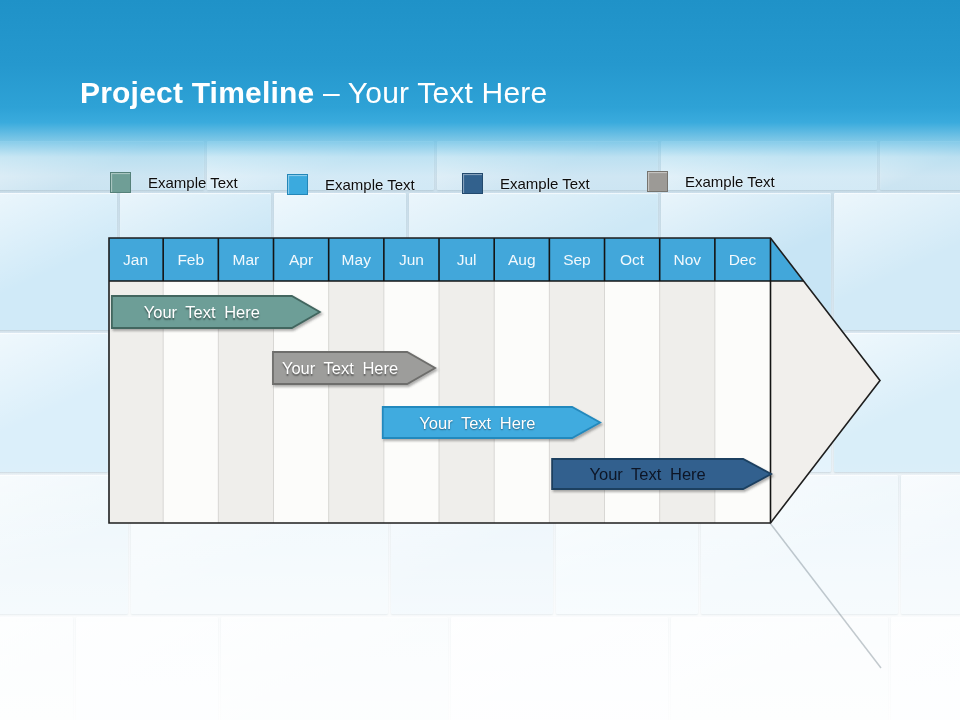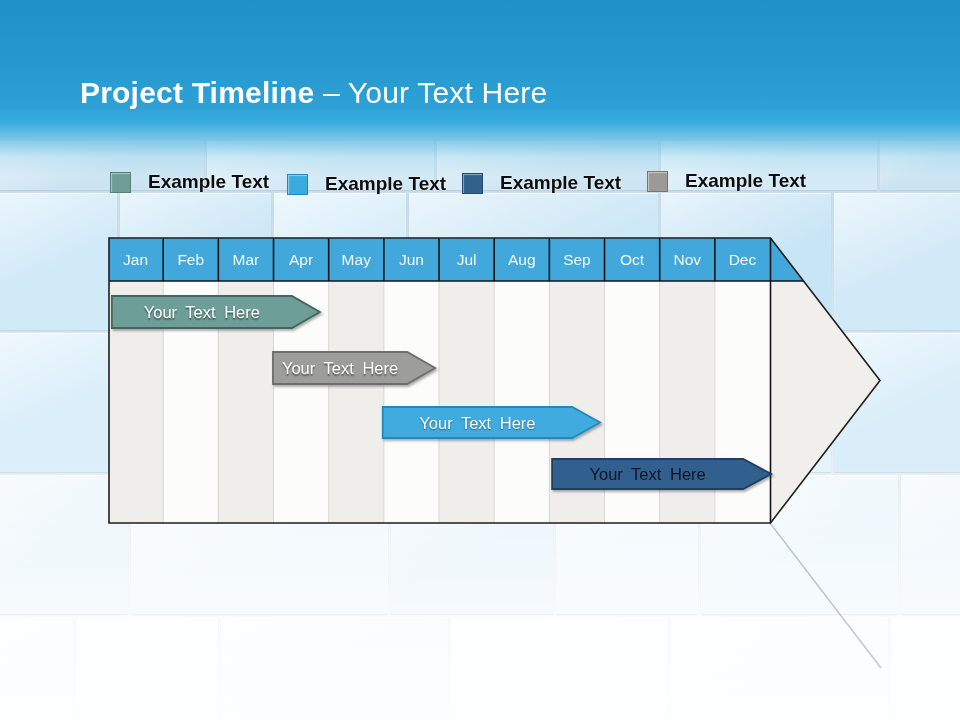--- a/index.html
+++ b/index.html
@@ -20,21 +20,21 @@
     background:linear-gradient(180deg,rgba(255,255,255,0) 0%,rgba(255,255,255,.45) 55%,rgba(255,255,255,.75) 100%);
   }
   .title{
     position:absolute;left:64px;top:60px;z-index:5;margin:16px;
     color:#ffffff;font-size:30px;font-weight:700;letter-spacing:.2px;white-space:nowrap;
   }
   .title .rest{font-weight:400;}
   .legend-item{position:absolute;z-index:5;display:flex;align-items:center;gap:17px;height:20px;}
   .legend-swatch{width:19px;height:19px;flex:0 0 19px;border:1px solid #666;
     box-shadow:inset 1px 1px 1px rgba(255,255,255,.45);}
-  .legend-label{font-size:19px;font-weight:700;color:#0d0d0d;white-space:nowrap;
+  .legend-label{font-size:15px;font-weight:400;color:#0d0d0d;white-space:nowrap;
     text-shadow:0 0 2px rgba(255,255,255,.7);}
   .chart{position:absolute;left:108px;top:237px;width:774px;height:288px;z-index:4;}
   .chart svg{display:block;}
   .month-label{font-family:"Liberation Sans",sans-serif;font-size:15.5px;fill:#f2f9fd;}
   .bar-label{font-family:"Liberation Sans",sans-serif;font-size:16.5px;word-spacing:4px;}
   .bar-label.shadowed{text-shadow:0 1.5px 1.5px rgba(0,0,0,.45);}
   .reflection{position:absolute;left:769px;top:522px;z-index:3;}
 </style>
 </head>
 <body>

